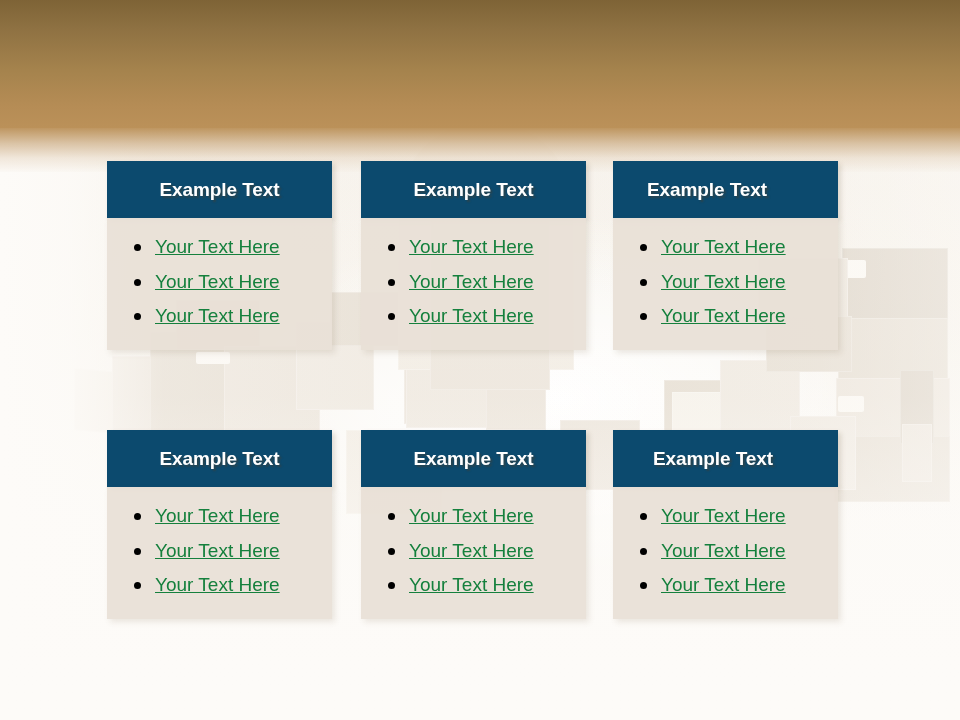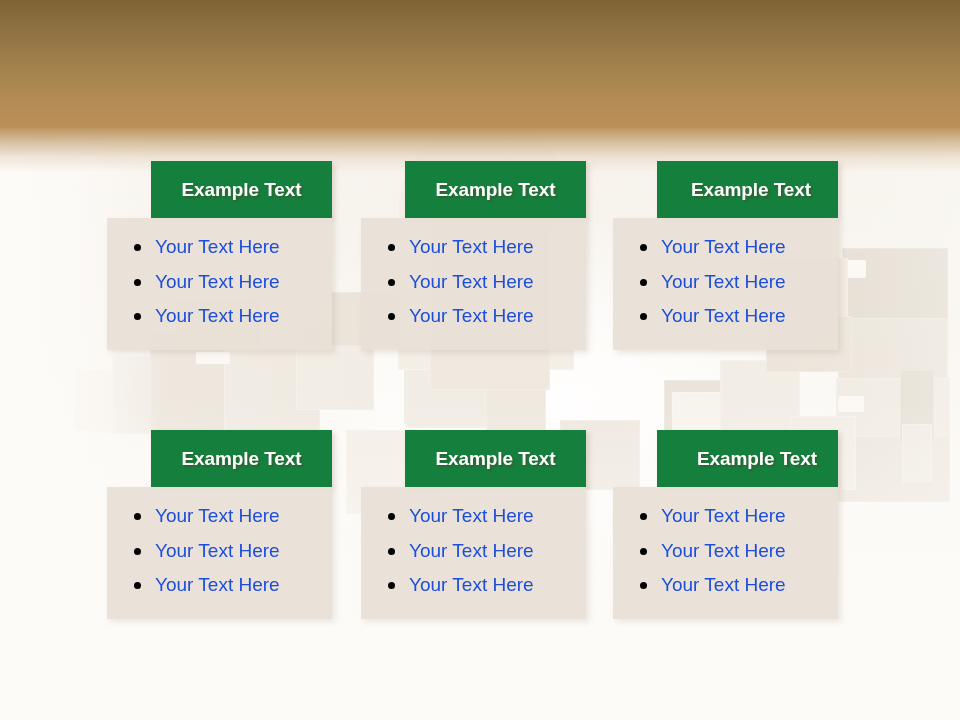--- a/index.html
+++ b/index.html
@@ -88,26 +88,25 @@
   .slide-title .t-strong { font-weight: bold; }
   .slide-title .t-light  { font-weight: normal; }
 
   
   .card {
     position: absolute;
     width: 225px;
   }
   .card-header {
     height: 57px;
-    background: #15803d;
+    background: #0c4a6e;
     display: flex;
     align-items: center;
     justify-content: center;
     box-shadow: 3px 3px 5px rgba(120,100,70,0.20);
-    margin-left: 44px;
   }
   .card-header-text {
     font-size: 19px;
     font-weight: bold;
     color: #ffffff;
     text-shadow: 2px 2px 2px rgba(80,60,35,0.45);
     letter-spacing: -0.1px;
   }
   .card-body {
     background: rgba(232,224,214,0.93);
@@ -116,23 +115,24 @@
   }
   .card-body ul {
     list-style: none;
     margin: 0;
     padding: 0 10px 0 26px;
   }
   .card-body li {
     position: relative;
     font-size: 19px;
     line-height: 34.5px;
-    color: #1d4ed8;
+    color: #15803d;
     padding-left: 22px;
     white-space: nowrap;
+    text-decoration: underline;
   }
   .card-body li .bullet-dot {
     position: absolute;
     left: 1px;
     top: 14px;
     width: 7px;
     height: 7px;
     background: #000000;
     border-radius: 50%;
   }

